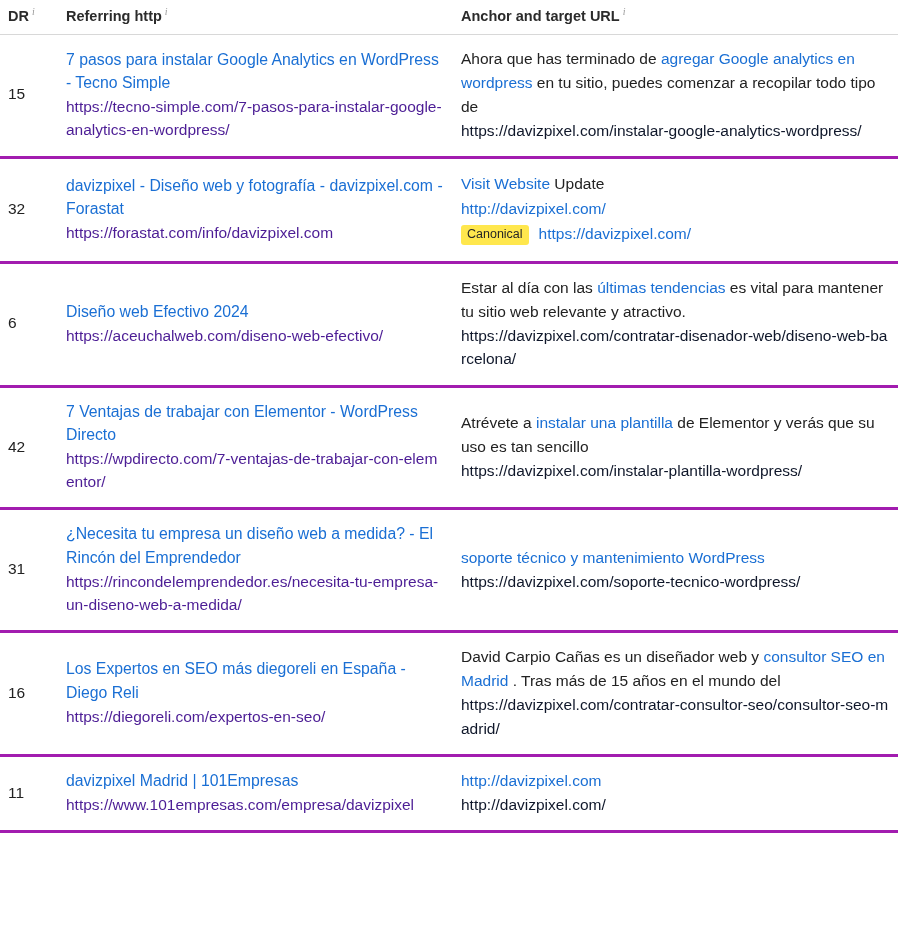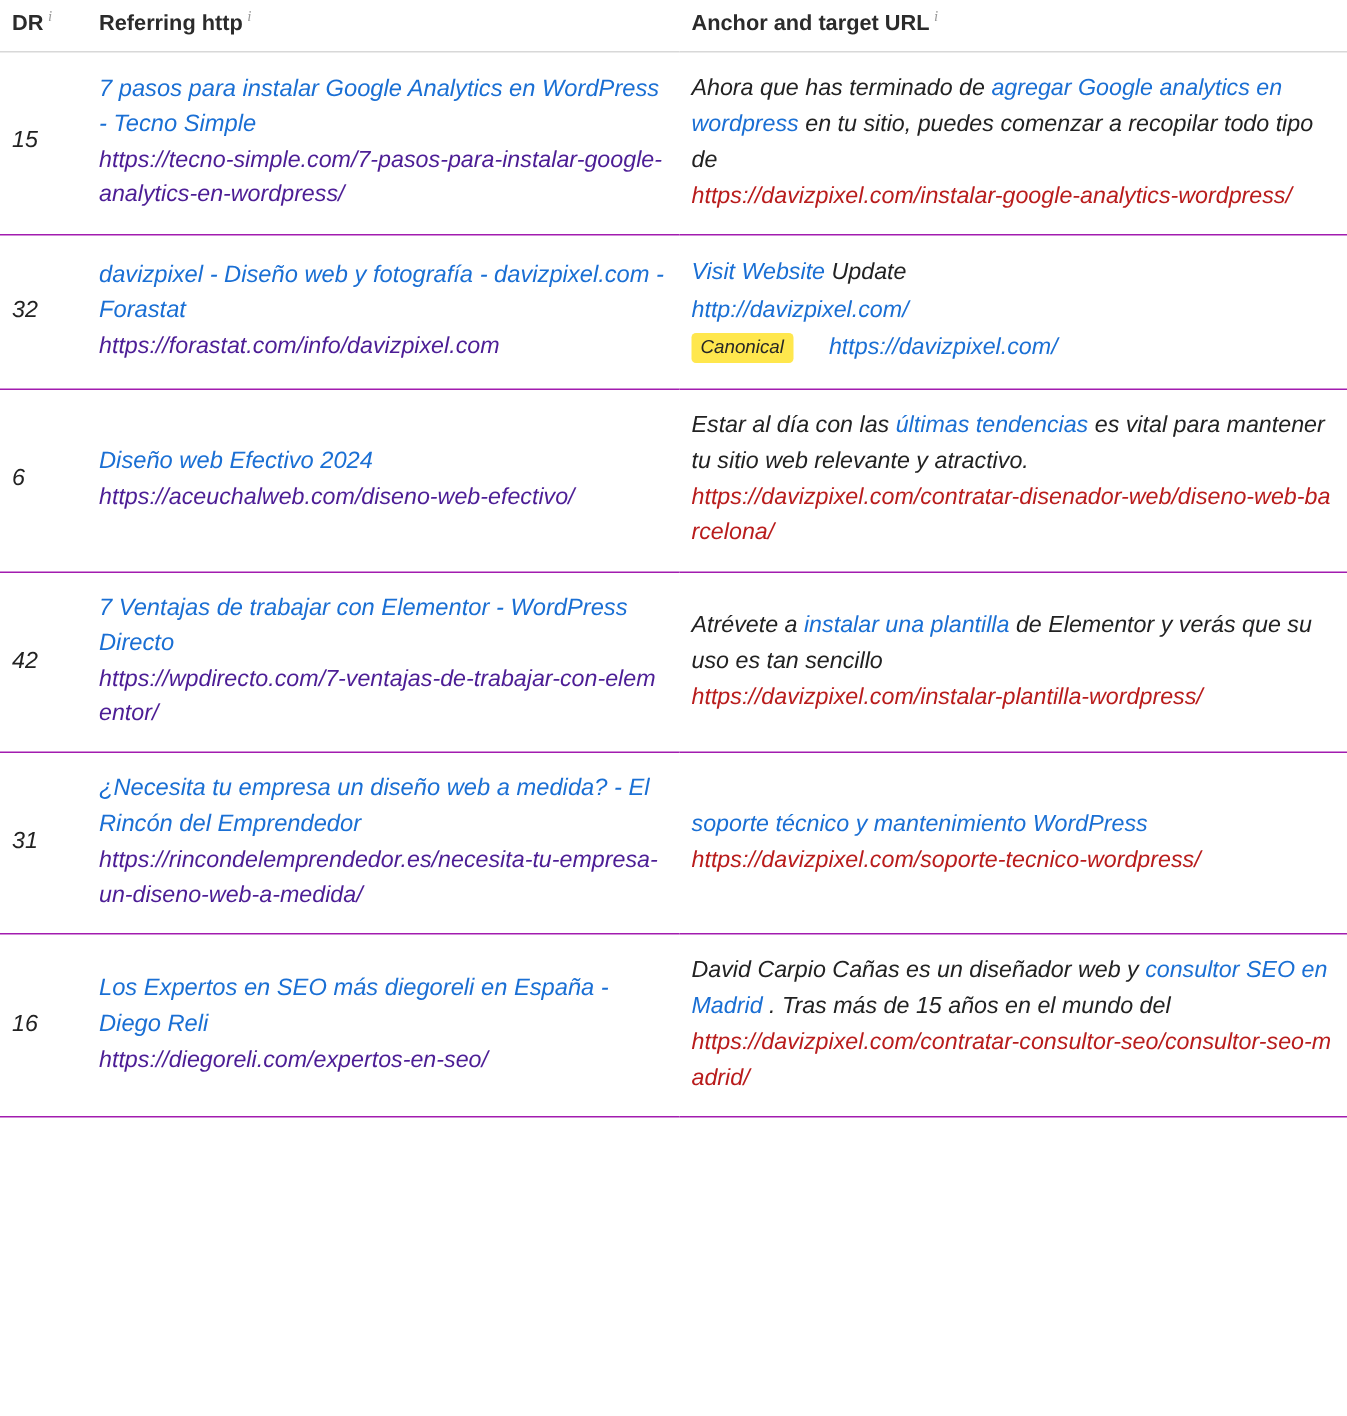--- a/index.html
+++ b/index.html
@@ -39,27 +39,26 @@
     font-size: 10px;
     color: #9a9a9a;
     vertical-align: super;
     margin-left: 3px;
     font-style: italic;
     font-family: "Liberation Serif", serif;
     font-weight: 400;
   }
 
   table.backlinks tbody td {
-    border-bottom: 1px solid #a21caf;
+    border-bottom: 3px solid #a21caf;
     vertical-align: middle;
     padding: 12px 8px 14px 8px;
     font-size: 15.5px;
     line-height: 1.55;
     color: #222;
-    font-style: italic;
   }
   td.dr-cell {
     text-align: left;
     padding-left: 14px;
     font-size: 15.5px;
     color: #1f1f1f;
     vertical-align: middle;
     margin-left: 41px;
   }
   td.ref-cell { padding-left: 10px; vertical-align: middle; }
@@ -86,21 +85,21 @@
     color: #222222;
     font-size: 15.5px;
     line-height: 1.55;
   }
   a.anchor-link {
     color: #1a6fd4;
     text-decoration: none;
   }
 
   a.target-url {
-    color: #b91c1c;
+    color: #0f172a;
     text-decoration: none;
     display: block;
     word-break: break-all;
     line-height: 1.5;
   }
 
   a.target-url-blue {
     color: #1a6fd4;
     text-decoration: none;
     display: block;
@@ -109,21 +108,21 @@
   }
 
   .badge-canonical {
     display: inline-block;
     background: #ffe74d;
     color: #262626;
     font-size: 12.5px;
     font-weight: 400;
     padding: 2px 6px 3px 6px;
     border-radius: 3px;
-    margin-right: 24px;
+    margin-right: 10px;
     vertical-align: middle;
     line-height: 1.2;
   }
   .inline-row { display: block; line-height: 1.7; }
 </style>
 </head>
 <body>
 
 <div id="app">
   <table class="backlinks">
@@ -208,16 +207,27 @@
         <td class="ref-cell">
           <a class="page-title">Los Expertos en SEO más diegoreli en España - Diego Reli</a>
           <a class="page-url">https://diegoreli.com/expertos-en-seo/</a>
         </td>
         <td class="anchor-cell">
           <span class="anchor-text"><span>David Carpio Cañas es un diseñador web y </span><a class="anchor-link">consultor SEO en Madrid</a><span> . Tras más de 15 años en el mundo del</span></span>
           <a class="target-url">https://davizpixel.com/contratar-consultor-seo/consultor-seo-madrid/</a>
         </td>
       </tr>
 
+      <tr>
+        <td class="dr-cell">11</td>
+        <td class="ref-cell">
+          <a class="page-title">davizpixel Madrid | 101Empresas</a>
+          <a class="page-url">https://www.101empresas.com/empresa/davizpixel</a>
+        </td>
+        <td class="anchor-cell">
+          <span class="anchor-text"><a class="anchor-link">http://davizpixel.com</a></span>
+          <a class="target-url">http://davizpixel.com/</a>
+        </td>
+      </tr>
 
     </tbody>
   </table>
 </div>
 
 </body></html>

